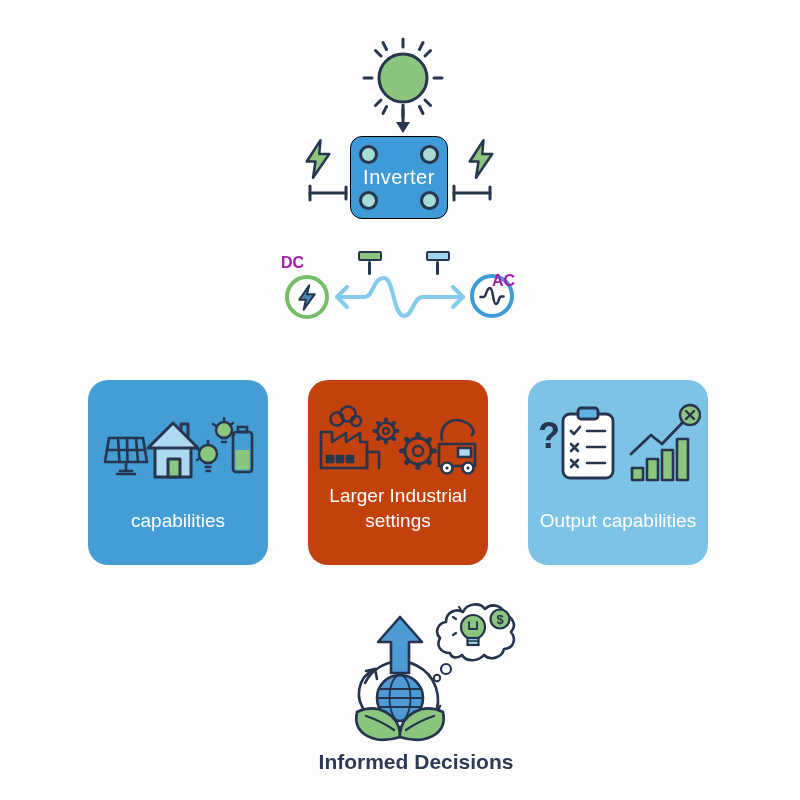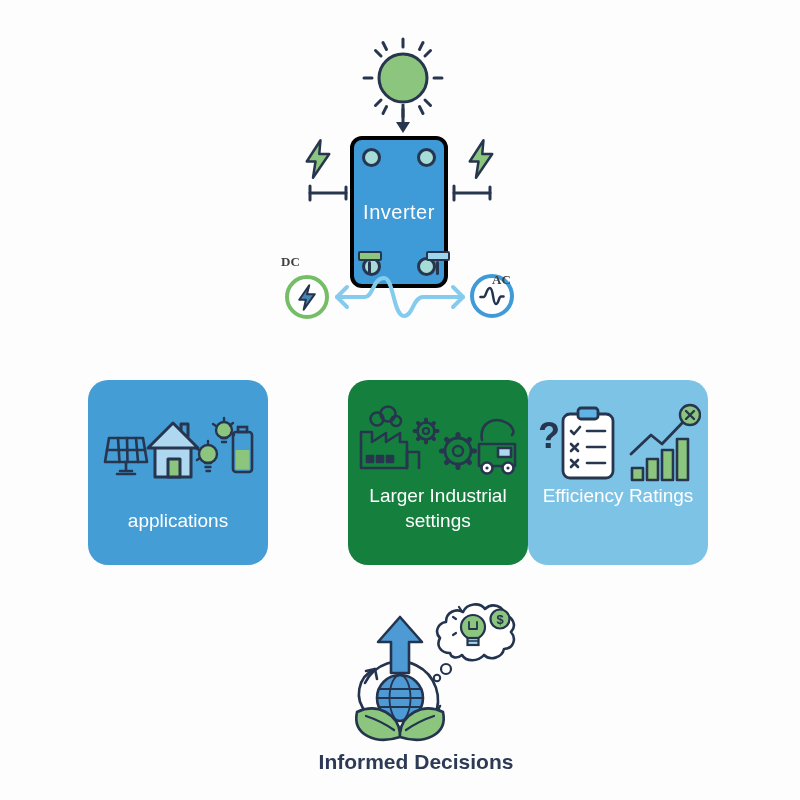--- a/index.html
+++ b/index.html
@@ -1,37 +1,37 @@
 <!DOCTYPE html>
 <html><head>
 <meta charset="utf-8">
 <style>
   html,body{margin:0;padding:0;background:#fff;}
   #canvas{position:relative;width:800px;height:800px;background:#fdfdfd;overflow:hidden;
           font-family:"Liberation Sans", sans-serif;}
   .abs{position:absolute;}
   
-  .inverter-box{left:350px;top:136px;width:98px;height:152px;background:#3E9BD8;
-    border:4px solid #000000;border-radius:12px;box-sizing:border-box;
+  .inverter-box{left:350px;top:136px;width:98px;height:83px;background:#3E9BD8;
+    border:1px solid #000000;border-radius:12px;box-sizing:border-box;
     display:flex;align-items:center;justify-content:center;}
   .inverter-label{color:#fff;font-size:20px;font-weight:500;letter-spacing:.5px;}
   .corner-dot{position:absolute;width:13px;height:13px;border-radius:50%;
     background:#A6DCD8;border:3px solid #27354F;box-sizing:content-box;}
   .foot{position:absolute;height:10px;border:2.5px solid #27354F;border-radius:2px;box-sizing:border-box;}
   .foot-line{position:absolute;width:3px;height:14px;background:#27354F;border-radius:2px;}
   
   .term-circle{position:absolute;width:44px;height:44px;border-radius:50%;background:#fff;
     box-sizing:border-box;display:flex;align-items:center;justify-content:center;}
   .dc-circle{left:285px;top:275px;border:4px solid #76BD68;}
   .ac-circle{left:470px;top:274px;border:4px solid #3E9BD8;}
-  .term-label{position:absolute;color:#404040;font-size:13px;font-weight:700;font-family:Liberation Serif, serif;}
+  .term-label{position:absolute;color:#a21caf;font-size:16px;font-weight:700;}
   
   .card{position:absolute;top:380px;width:180px;height:185px;border-radius:20px;}
   .card1{left:88px;background:#449DD5;}
-  .card2{left:308px;background:#15803d;margin-left:40px;}
+  .card2{left:308px;background:#c2410c;}
   .card3{left:528px;background:#7CC3E6;}
   .card-icons{position:absolute;top:22px;left:0;width:180px;height:84px;
     display:flex;align-items:center;justify-content:center;}
   .card-caption{position:absolute;top:104px;left:8px;right:8px;text-align:center;
     color:#fff;font-size:19px;font-weight:500;line-height:1.3;}
   .footer-label{position:absolute;left:0;top:750px;width:800px;text-align:center;
     color:#2D3A55;font-size:21px;font-weight:600;margin-left:16px;}
   svg{display:block;}
 </style>
 </head>
@@ -162,21 +162,21 @@
         <g stroke="#27354F" stroke-width="2.6">
           <rect x="139" y="28" width="4" height="0" fill="none"></rect>
           <rect x="136" y="23" width="9" height="5" fill="none"></rect>
           <rect x="131" y="28" width="19" height="40" rx="3" fill="none"></rect>
           <rect x="133.5" y="46" width="14" height="19.5" fill="#8CC57D" stroke="none"></rect>
         </g>
       </svg>
     </div>
     <div class="card-caption">
       <br>
-      <span>applications</span>
+      <span>capabilities</span>
     </div>
   </div>
 
   <div class="card card2">
     <div class="card-icons">
       <svg width="166" height="80" viewBox="0 0 166 80">
 
         <g stroke="#27354F" stroke-width="2.6" fill="none" stroke-linejoin="round" stroke-linecap="round">
           <circle cx="22" cy="15" r="6.5"></circle>
           <circle cx="33" cy="10" r="7.5"></circle>
@@ -263,21 +263,22 @@
           </g>
           <polyline points="96,52 116,33 127,42 150,18" fill="none" stroke="#27354F" stroke-width="2.8" stroke-linecap="round" stroke-linejoin="round"></polyline>
           <g>
             <circle cx="155" cy="13" r="10" fill="#8CC57D" stroke="#27354F" stroke-width="2.4"></circle>
             <path d="M151,9 l8,8 M159,9 l-8,8" stroke="#27354F" stroke-width="2.4" stroke-linecap="round"></path>
           </g>
         </g>
       </svg>
     </div>
     <div class="card-caption">
-      <span>Efficiency Ratings</span><br>
+      <br>
+      <span>Output capabilities</span>
     </div>
   </div>
 
   <svg class="abs" style="left:330px;top:595px" width="195" height="160" viewBox="0 0 195 160">
 
     <g stroke="#24334E" stroke-width="2.6" fill="none" stroke-linecap="round" stroke-linejoin="round">
       <path d="M35,88 A38,38 0 1 1 104,122"></path>
       <polyline points="110,111 104,122 92,117"></polyline>
       <path d="M37,118 A27,27 0 0 1 45,74"></path>
       <polyline points="36,76 45,74 47,84"></polyline>

